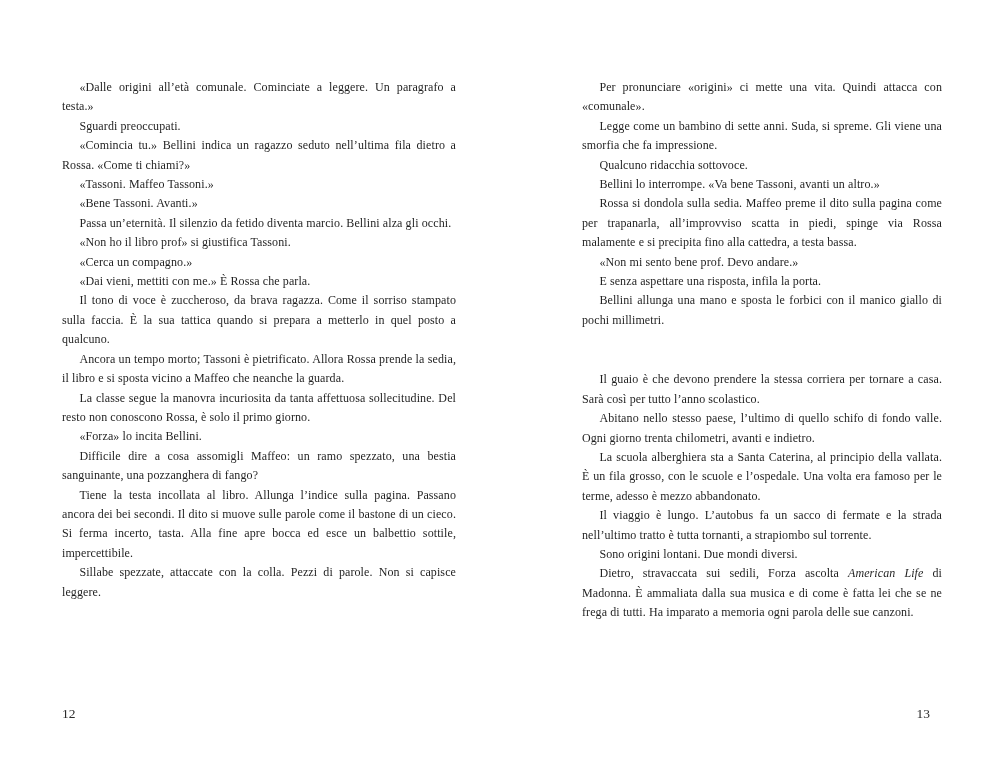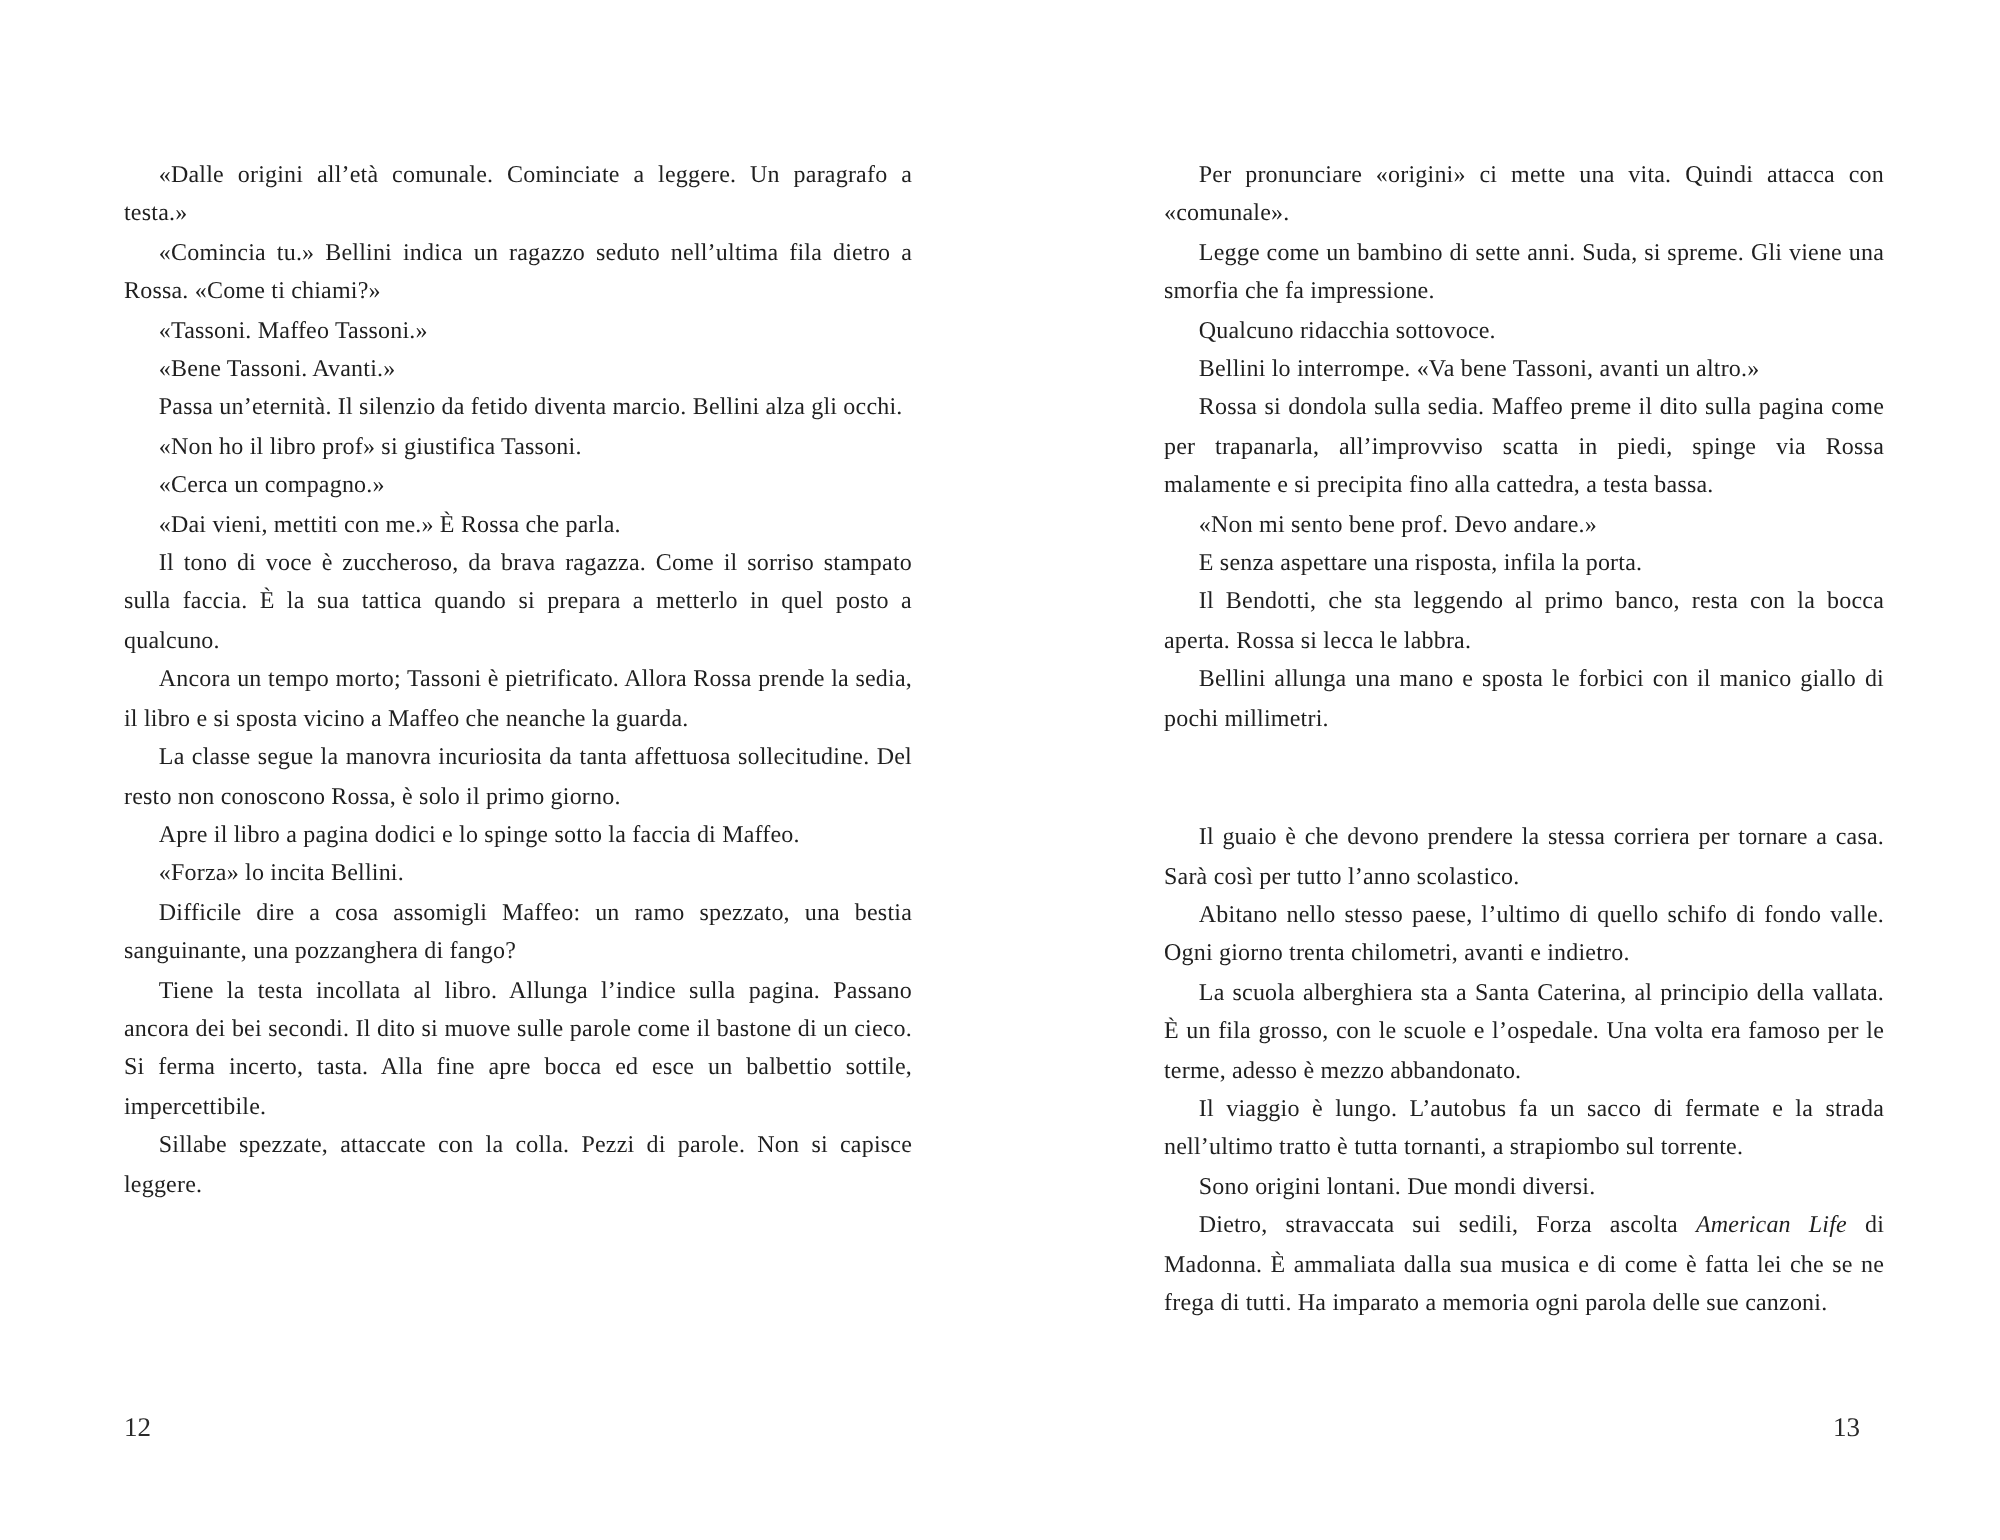--- a/index.html
+++ b/index.html
@@ -69,49 +69,48 @@
   }
 </style>
 </head>
 <body>
 
 <div class="spread">
 
   <div class="page page-left">
     <div class="content">
       <p class="para">«Dalle origini all’età comunale. Cominciate a leggere. Un paragrafo a testa.»</p>
+      <p class="para">Sguardi preoccupati.</p>
       <p class="para">«Comincia tu.» Bellini indica un ragazzo seduto nell’ultima fila dietro a Rossa. «Come ti chiami?»</p>
       <p class="para">«Tassoni. Maffeo Tassoni.»</p>
       <p class="para">«Bene Tassoni. Avanti.»</p>
       <p class="para">Passa un’eternità. Il silenzio da fetido diventa marcio. Bellini alza gli occhi.</p>
       <p class="para">«Non ho il libro prof» si giustifica Tassoni.</p>
       <p class="para">«Cerca un compagno.»</p>
       <p class="para">«Dai vieni, mettiti con me.» È Rossa che parla.</p>
       <p class="para">Il tono di voce è zuccheroso, da brava ragazza. Come il sorriso stampato sulla faccia. È la sua tattica quando si prepara a metterlo in quel posto a qualcuno.</p>
       <p class="para">Ancora un tempo morto; Tassoni è pietrificato. Allora Rossa prende la sedia, il libro e si sposta vicino a Maffeo che neanche la guarda.</p>
       <p class="para">La classe segue la manovra incuriosita da tanta affettuosa sollecitudine. Del resto non conoscono Rossa, è solo il primo giorno.</p>
-      <p class="para">Apre il libro a pagina dodici e lo spinge sotto la faccia di Maffeo.</p>
       <p class="para">«Forza» lo incita Bellini.</p>
       <p class="para">Difficile dire a cosa assomigli Maffeo: un ramo spezzato, una bestia sanguinante, una pozzanghera di fango?</p>
       <p class="para">Tiene la testa incollata al libro. Allunga l’indice sulla pagina. Passano ancora dei bei secondi. Il dito si muove sulle parole come il bastone di un cieco. Si ferma incerto, tasta. Alla fine apre bocca ed esce un balbettio sottile, impercettibile.</p>
       <p class="para">Sillabe spezzate, attaccate con la colla. Pezzi di parole. Non si capisce leggere.</p>
     </div>
     <div class="page-number page-number-left">12</div>
   </div>
 
   <div class="page page-right">
     <div class="content">
       <p class="para">Per pronunciare «origini» ci mette una vita. Quindi attacca con «comunale».</p>
       <p class="para">Legge come un bambino di sette anni. Suda, si spreme. Gli viene una smorfia che fa impressione.</p>
       <p class="para">Qualcuno ridacchia sottovoce.</p>
       <p class="para">Bellini lo interrompe. «Va bene Tassoni, avanti un altro.»</p>
       <p class="para">Rossa si dondola sulla sedia. Maffeo preme il dito sulla pagina come per trapanarla, all’improvviso scatta in piedi, spinge via Rossa malamente e si precipita fino alla cattedra, a testa bassa.</p>
       <p class="para">«Non mi sento bene prof. Devo andare.»</p>
       <p class="para">E senza aspettare una risposta, infila la porta.</p>
-      <p class="para">Il Bendotti, che sta leggendo al primo banco, resta con la bocca aperta. Rossa si lecca le labbra.</p>
       <p class="para">Bellini allunga una mano e sposta le forbici con il manico giallo di pochi millimetri.</p>
 
       <div class="section-break"></div>
 
       <p class="para">Il guaio è che devono prendere la stessa corriera per tornare a casa. Sarà così per tutto l’anno scolastico.</p>
       <p class="para">Abitano nello stesso paese, l’ultimo di quello schifo di fondo valle. Ogni giorno trenta chilometri, avanti e indietro.</p>
       <p class="para">La scuola alberghiera sta a Santa Caterina, al principio della vallata. È un fila grosso, con le scuole e l’ospedale. Una volta era famoso per le terme, adesso è mezzo abbandonato.</p>
       <p class="para">Il viaggio è lungo. L’autobus fa un sacco di fermate e la strada nell’ultimo tratto è tutta tornanti, a strapiombo sul torrente.</p>
       <p class="para">Sono origini lontani. Due mondi diversi.</p>
       <p class="para"><span>Dietro, stravaccata sui sedili, Forza ascolta </span><em>American Life</em><span> di Madonna. È ammaliata dalla sua musica e di come è fatta lei che se ne frega di tutti. Ha imparato a memoria ogni parola delle sue canzoni.</span></p>

